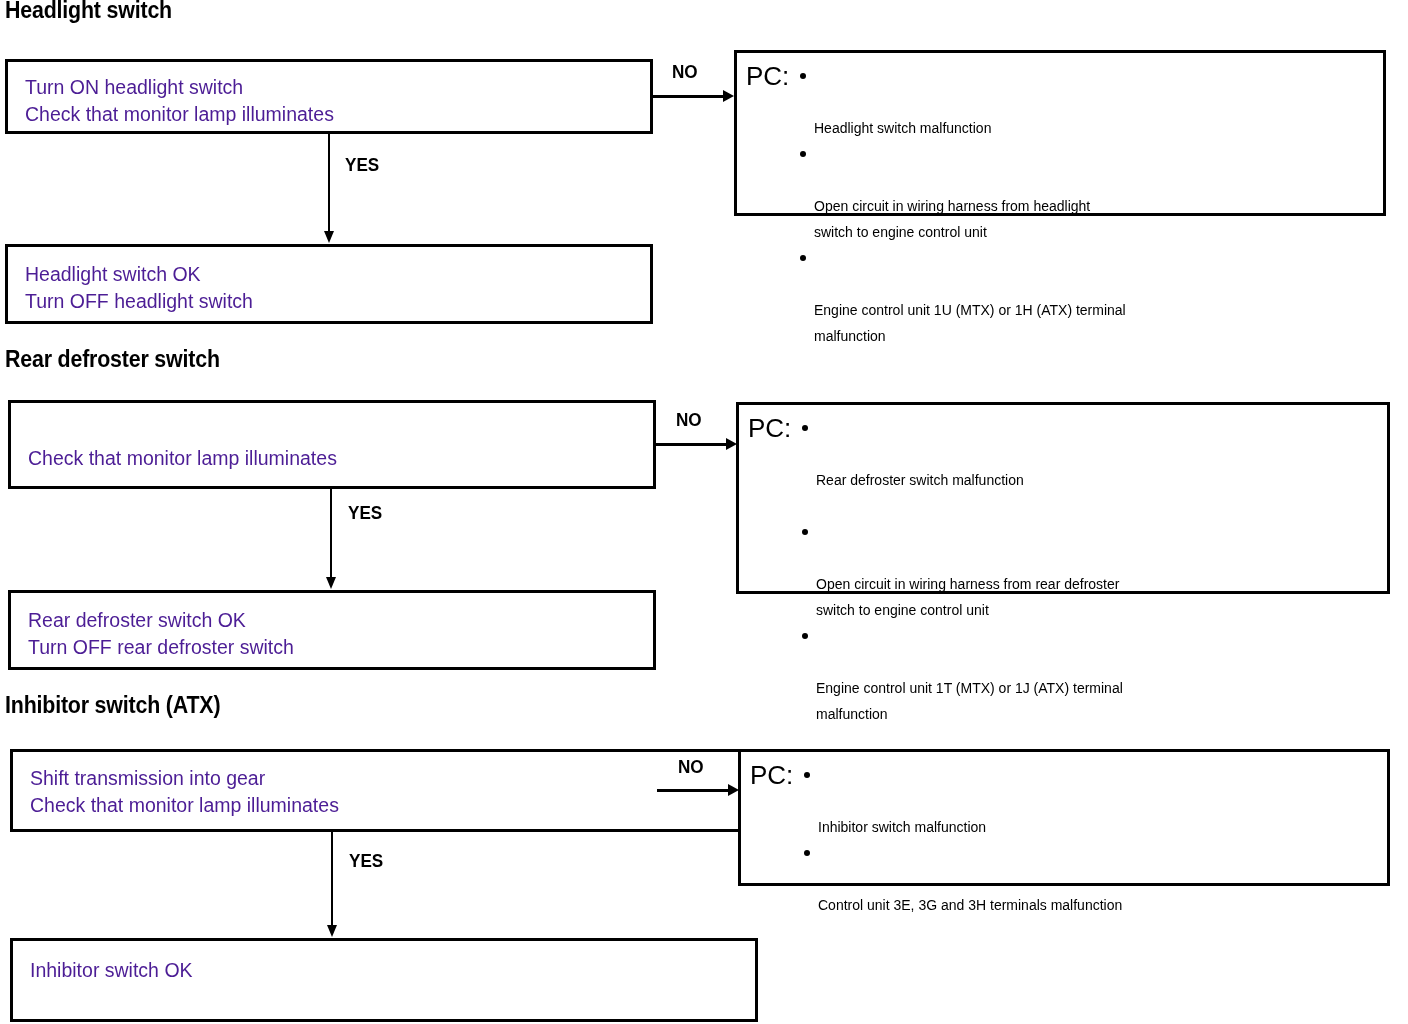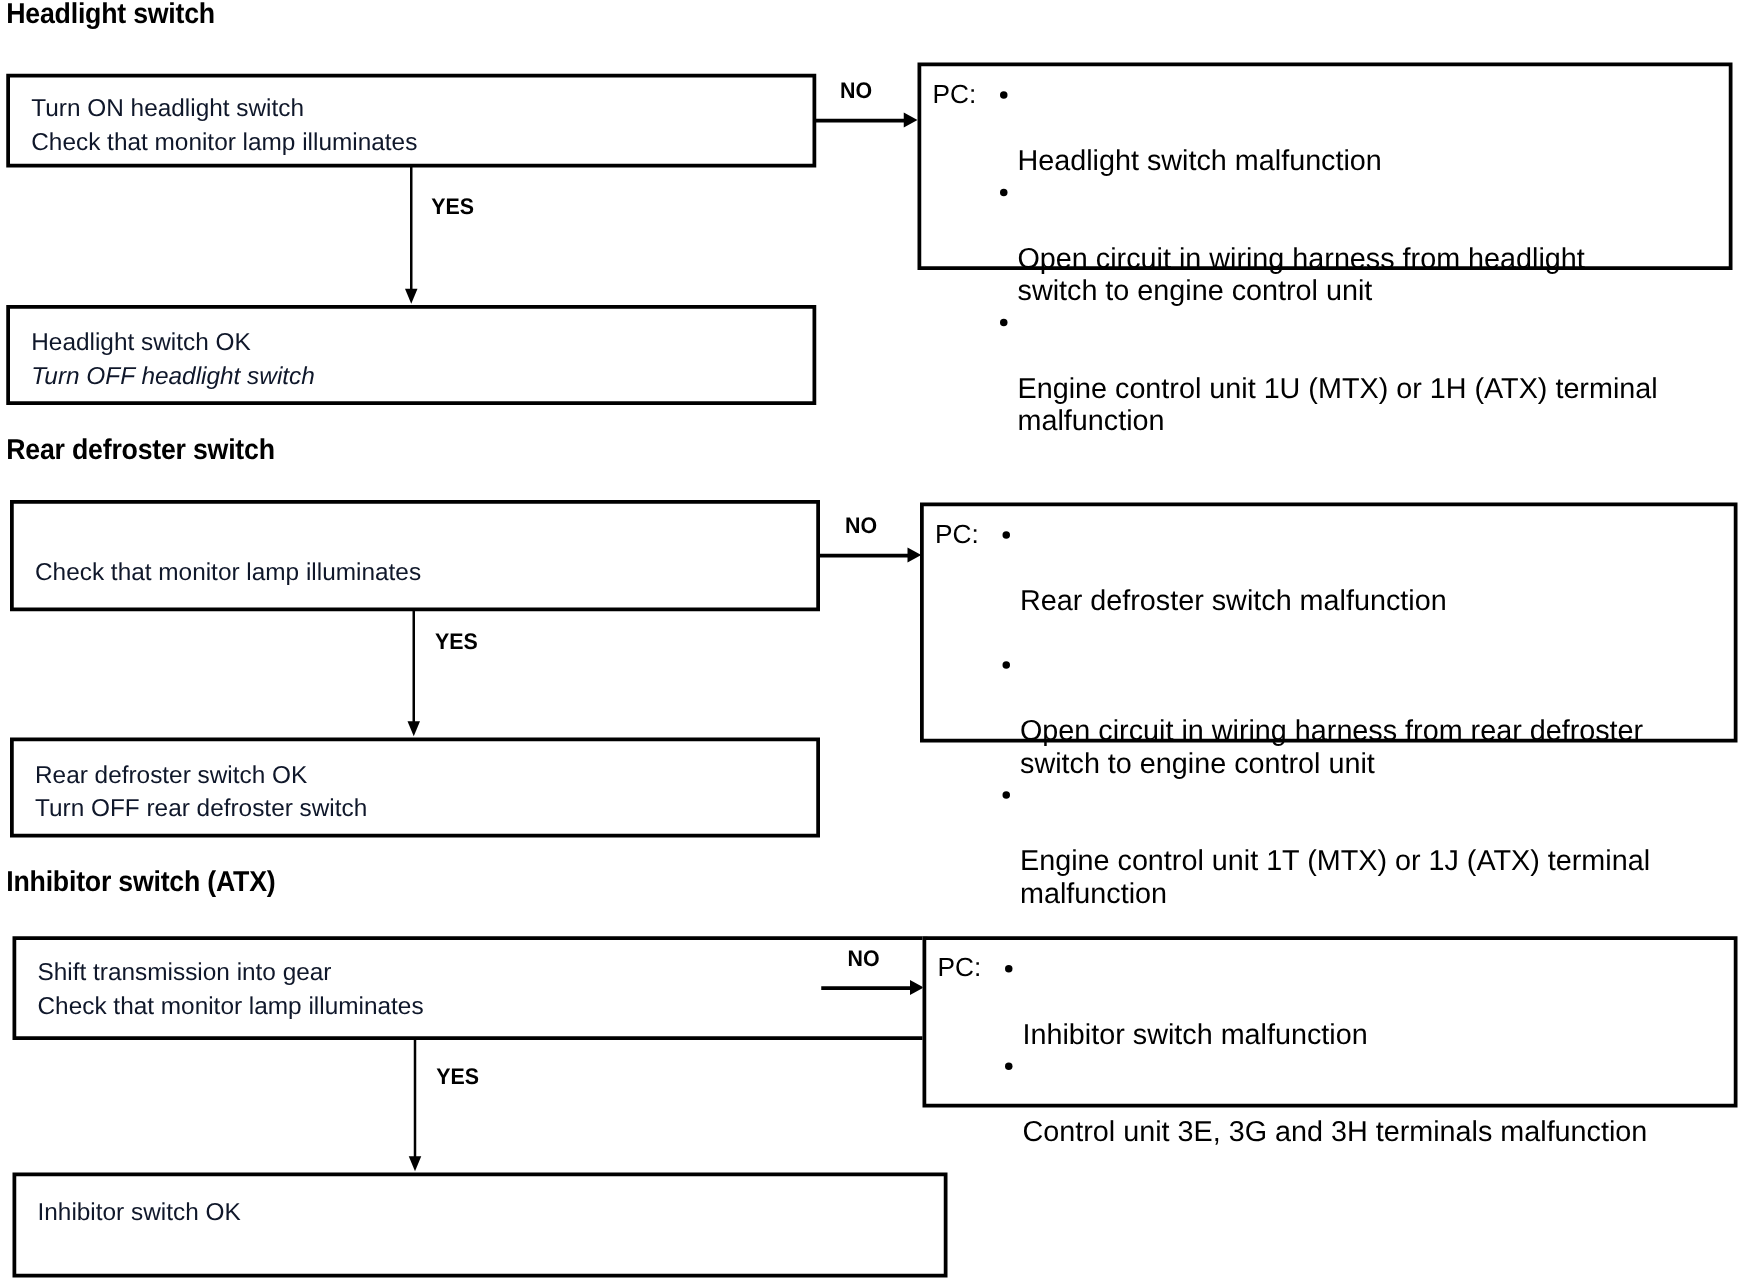--- a/index.html
+++ b/index.html
@@ -37,54 +37,54 @@
     position: absolute;
     box-sizing: border-box;
     border: 3px solid #000000;
     background: #ffffff;
   }
   .flow-box .box-text {
     position: absolute;
     font-size: 19.5px;
     line-height: 27px;
     white-space: pre;
-    color: #0f172a;
+    color: #4c1d95;
   }
 
   
   .pc-box {
     position: absolute;
     box-sizing: border-box;
     border: 3px solid #000000;
     background: #ffffff;
   }
   .pc-inner {
     position: absolute;
     left: 9px;
     top: 10px;
     right: 6px;
   }
   .pc-row {
     display: flex;
     align-items: flex-start;
   }
   .pc-label {
-    font-size: 21px;
+    font-size: 26px;
     line-height: 26px;
     width: 54px;
     flex: 0 0 54px;
     white-space: nowrap;
   }
   .pc-list {
     flex: 1 1 auto;
   }
   .pc-item {
     position: relative;
     padding-left: 14px;
-    font-size: 23px;
+    font-size: 14px;
     line-height: 26px;
     white-space: pre-line;
   }
   .pc-item .dot {
     position: absolute;
     left: 0px;
     top: 10px;
     width: 6px;
     height: 6px;
     background: #000000;
@@ -148,21 +148,21 @@
   <div class="h-line" style="left:652px; top:95px; width:74px;"></div>
   <div class="arrow-right" style="left:723px; top:90px;"></div>
   <div class="edge-label" style="left:672px; top:62px;">NO</div>
 
   <div class="v-line" style="left:328px; top:133px; height:104px;"></div>
   <div class="arrow-down" style="left:324px; top:231px;"></div>
   <div class="edge-label" style="left:345px; top:155px;">YES</div>
 
   <div class="flow-box" style="left:5px; top:244px; width:648px; height:80px;">
     <div class="box-text" style="left:17px; top:14px;">Headlight switch OK</div>
-    <div class="box-text" style="left:17px; top:41px;font-style:italic;">Turn OFF headlight switch</div>
+    <div class="box-text" style="left:17px; top:41px;">Turn OFF headlight switch</div>
   </div>
 
   <div class="pc-box" style="left:734px; top:50px; width:652px; height:166px;">
     <div class="pc-inner">
       <div class="pc-row">
         <div class="pc-label">PC:</div>
         <div class="pc-list">
           <div class="pc-item">
             <span class="dot"></span>
             <span>Headlight switch malfunction</span>

